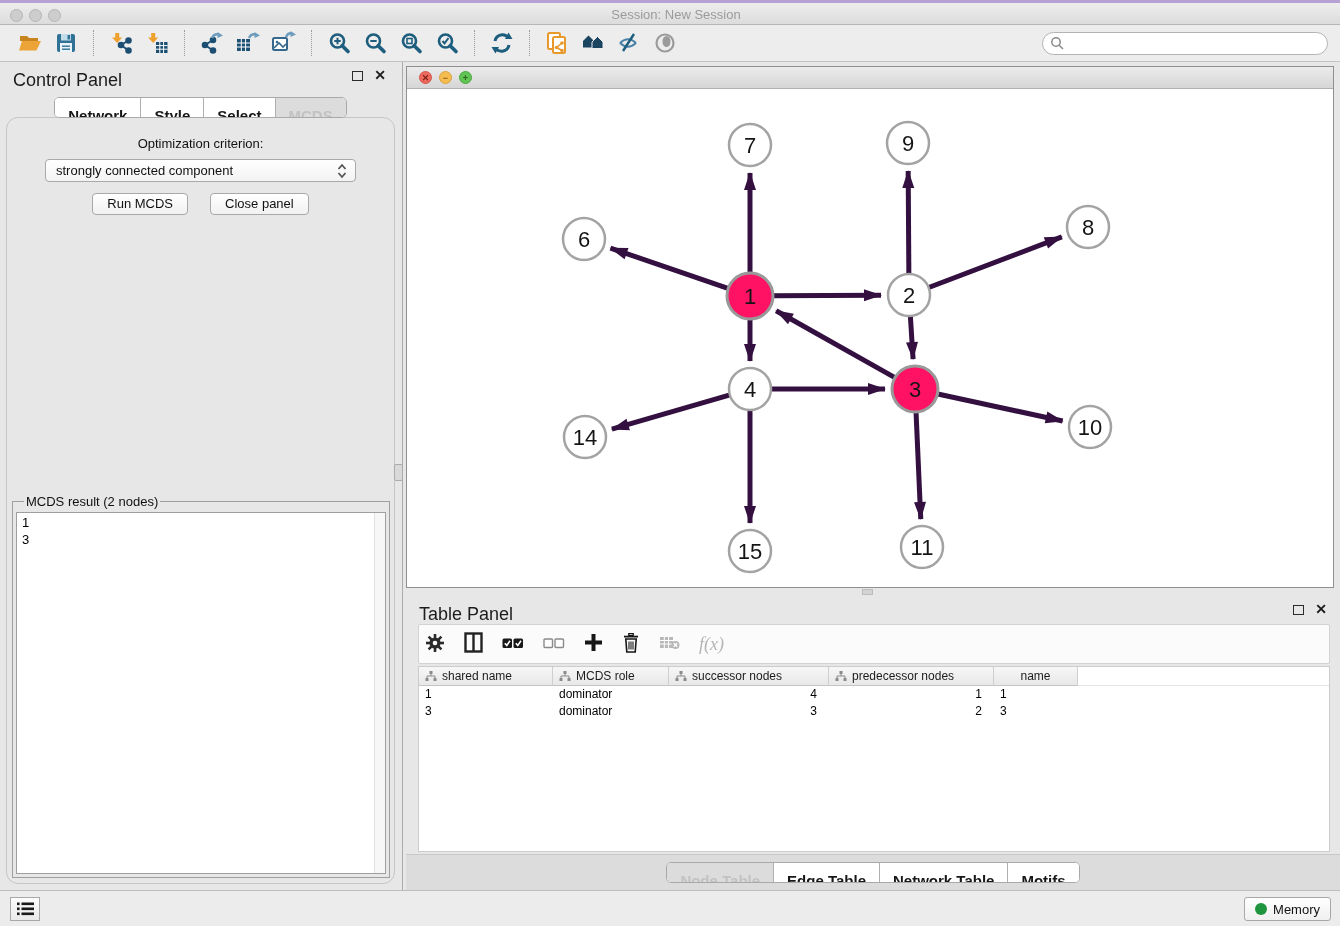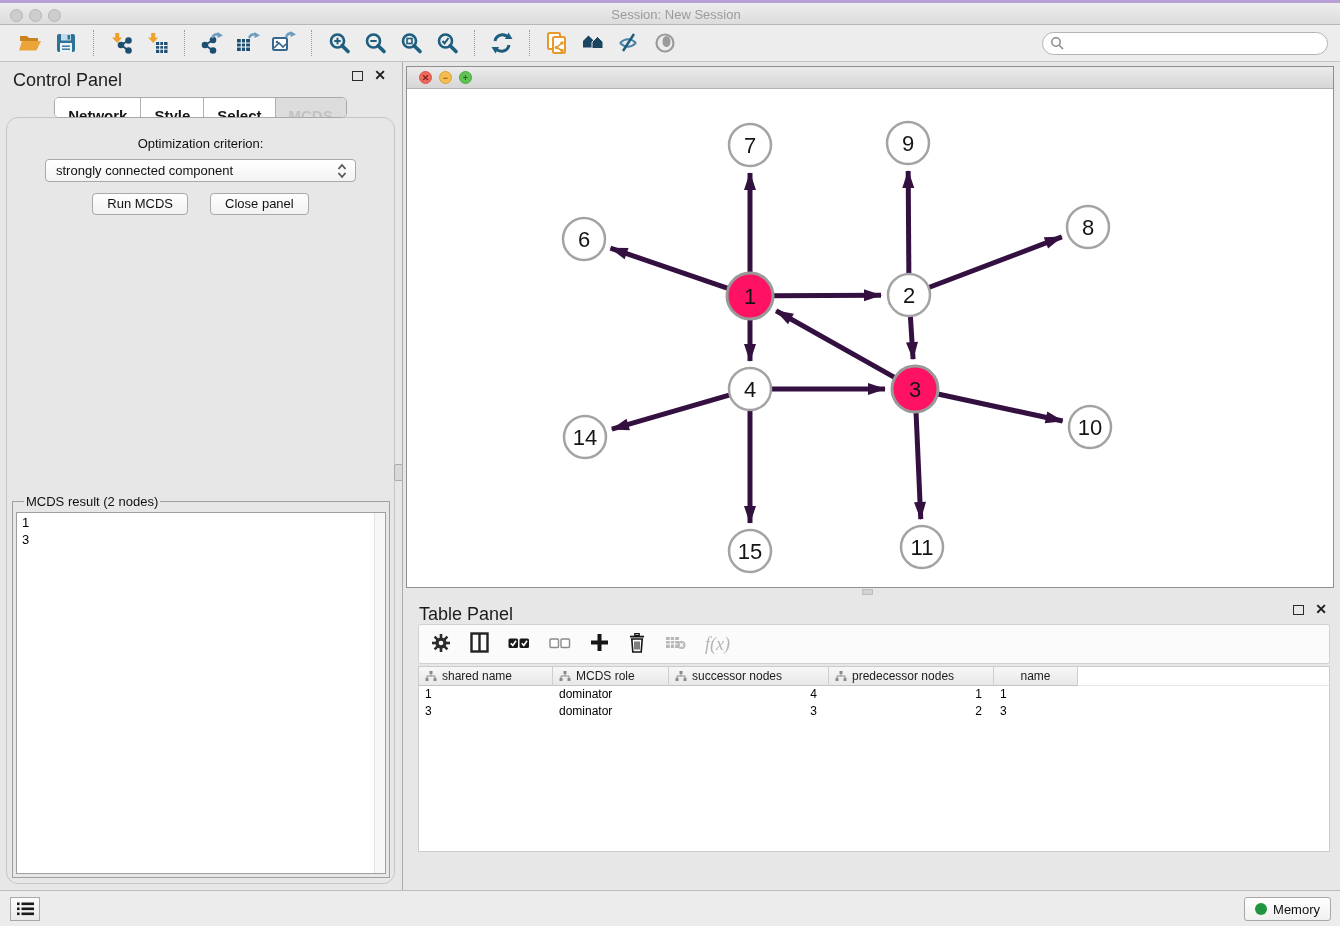--- a/index.html
+++ b/index.html
@@ -59,21 +59,21 @@
   #nw-titlebar { position:absolute; left:0; top:0; right:0; height:22px;
     background:linear-gradient(#ebebeb,#d6d6d6); border-bottom:1px solid #b1b1b1; }
   #nw-titlebar .title-text { position:absolute; left:0; right:0; top:3px; text-align:center; color:#222; font-size:13px; }
   .nw-dot { position:absolute; top:4px; width:13px; height:13px; border-radius:50%; font-size:9px; font-weight:bold;
     text-align:center; line-height:12px; }
   #nw-canvas { position:absolute; left:0; top:22px; right:0; bottom:0; background:#fff; }
   #nw-canvas svg { display:block; }
   
   #table-panel { position:absolute; left:406px; top:596px; width:934px; height:294px; background:#e7e7e7; }
   #tp-toolbar { position:absolute; left:12px; right:10px; top:28px; height:40px; background:#fbfbfb;
-    border:1px solid #d2d2d2; border-radius:2px; display:flex; align-items:center; padding-left:12px; gap:19px; }
+    border:1px solid #d2d2d2; border-radius:2px; display:flex; align-items:center; padding-left:6px; gap:19px; }
   .fx { font-family:"Liberation Serif", serif; font-style:italic; font-size:18px; color:#b4b4b4; }
   #tp-table { position:absolute; left:12px; right:10px; top:70px; height:186px; background:#fff; border:1px solid #cccccc; }
   .t-header { display:flex; height:19px; }
   .th { background:linear-gradient(#f7f7f7,#e8e8e8); border-right:1px solid #cfcfcf; border-bottom:1px solid #c4c4c4;
     font-size:12px; color:#1c1c1c; display:flex; align-items:center; padding-left:6px; gap:5px; overflow:hidden; white-space:nowrap;}
   .th.center { justify-content:center; padding-left:0; }
   .th-filler { flex:1; background:#fff; border-bottom:1px solid #e6e6e6; }
   .t-row { display:flex; height:17px; }
   .td { font-size:12px; color:#000; padding:1px 6px 0 6px; overflow:hidden; white-space:nowrap; }
   .td.right { text-align:right; padding-right:12px; }
@@ -459,20 +459,28 @@
         </div>
         <div class="t-row">
           <div class="td" style="width: 134px;">3</div>
           <div class="td" style="width: 116px;">dominator</div>
           <div class="td right" style="width: 160px;">3</div>
           <div class="td right" style="width: 165px;">2</div>
           <div class="td" style="width: 84px;">3</div>
         </div>
       </div>
   </div>
+  <div id="tp-bottom">
+      <div class="seg-tabs" id="tp-tabs-inner">
+        <div class="seg-tab active">Node Table</div>
+        <div class="seg-tab">Edge Table</div>
+        <div class="seg-tab">Network Table</div>
+        <div class="seg-tab">Motifs</div>
+      </div>
+    </div>
 </div>
 
 <div id="status-bar">
   <div id="list-btn">
     <svg width="17" height="14" viewBox="0 0 17 14">
       <g fill="#1b1b1b">
         <rect x="0" y="0.5" width="2.6" height="2.6"></rect>
           <rect x="4.5" y="0.5" width="12.5" height="2.6"></rect>
         <rect x="0" y="5.5" width="2.6" height="2.6"></rect>
           <rect x="4.5" y="5.5" width="12.5" height="2.6"></rect>

